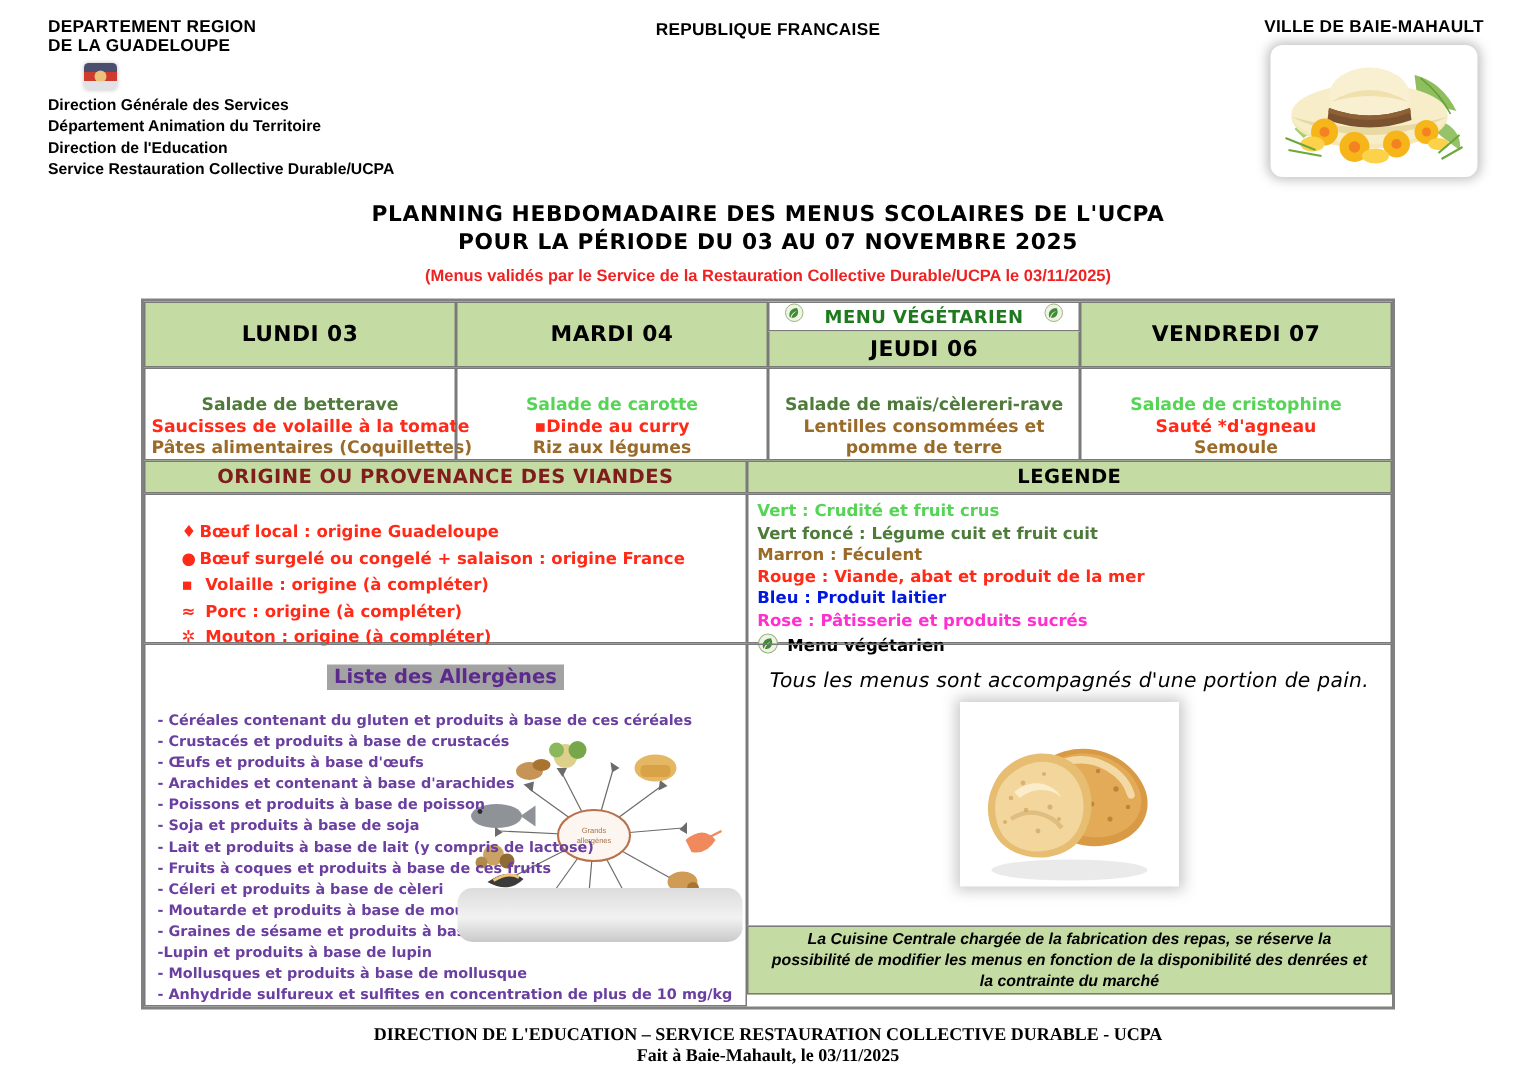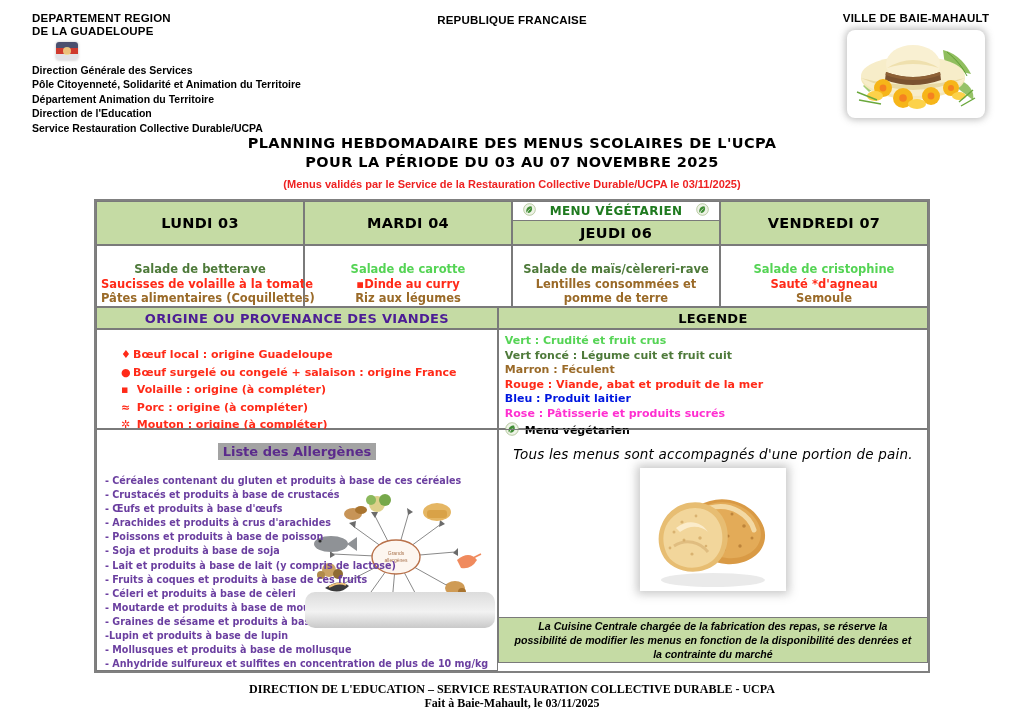--- a/index.html
+++ b/index.html
@@ -61,21 +61,21 @@
 
   .c-vert{color:#55d455;}
   .c-vertf{color:#4e7a3a;}
   .c-marron{color:#9a6a28;}
   .c-rouge{color:#ff2a18;}
   .c-bleu{color:#0017e0;}
   .c-rose{color:#ff2fd0;}
 
   .sec-hdr{height:22px;display:flex;align-items:center;justify-content:center;
            font-size:13px;font-weight:bold;letter-spacing:.3px;font-family:"DejaVu Sans",sans-serif;}
-  .sec-hdr.red{color:#4c1d95;}
+  .sec-hdr.red{color:#7f1d1d;}
   .w-left{width:48.3%;}
   .w-right{width:51.7%;}
 
   .origine{height:100px;padding:16px 0 0 24px;}
   .origine div{color:#ff2a18;font-size:11px;font-weight:bold;line-height:17.5px;font-family:"DejaVu Sans",sans-serif;}
   .origine .sym{display:inline-block;min-width:12px;}
 
   .legende{height:100px;padding:4px 0 11px 6px;}
   .legende div{font-size:11px;font-weight:bold;line-height:14.6px;font-family:"DejaVu Sans",sans-serif;}
   .legende .lg-veg{display:flex;align-items:center;gap:6px;}
@@ -111,21 +111,20 @@
   <div class="hdr-left">
     <div class="dept">DEPARTEMENT REGION</div>
     <div class="dept">DE LA GUADELOUPE</div>
     <div class="guad-logo">
       <div class="b1"></div>
         <div class="b2"></div>
         <div class="b3"></div>
         <div class="dot"></div>
     </div>
     <div class="svc">Direction Générale des Services</div>
-    <div class="svc">Pôle Citoyenneté, Solidarité et Animation du Territoire</div>
     <div class="svc">Département Animation du Territoire</div>
     <div class="svc">Direction de l'Education</div>
     <div class="svc">Service Restauration Collective Durable/UCPA</div>
   </div>
 
   <div class="hdr-center">REPUBLIQUE FRANCAISE</div>
 
   <div class="hdr-right">
     <div class="city">VILLE DE BAIE-MAHAULT</div>
     <div class="bm-logo">
@@ -353,21 +352,21 @@
               <circle cx="24" cy="88" r="7" fill="#caa264"></circle>
               <circle cx="33" cy="92" r="5" fill="#8f6b33"></circle>
               <circle cx="16" cy="93" r="4" fill="#b08a4a"></circle>
             </g>
         </svg>
 
         <ul>
           <li>- Céréales contenant du gluten et produits à base de ces céréales</li>
           <li>- Crustacés et produits à base de crustacés</li>
           <li>- Œufs et produits à base d'œufs</li>
-          <li>- Arachides et produits à crus d'arachides</li>
+          <li>- Arachides et contenant à base d'arachides</li>
           <li>- Poissons et produits à base de poisson</li>
           <li>- Soja et produits à base de soja</li>
           <li>- Lait et produits à base de lait (y compris de lactose)</li>
           <li>- Fruits à coques et produits à base de ces fruits</li>
           <li>- Céleri et produits à base de cèleri</li>
           <li>- Moutarde et produits à base de moutarde</li>
           <li>- Graines de sésame et produits à base de graines de sésame</li>
           <li>-Lupin et produits à base de lupin</li>
           <li>- Mollusques et produits à base de mollusque</li>
           <li>- Anhydride sulfureux et sulfites en concentration de plus de 10 mg/kg ou 10 mg/L</li>

